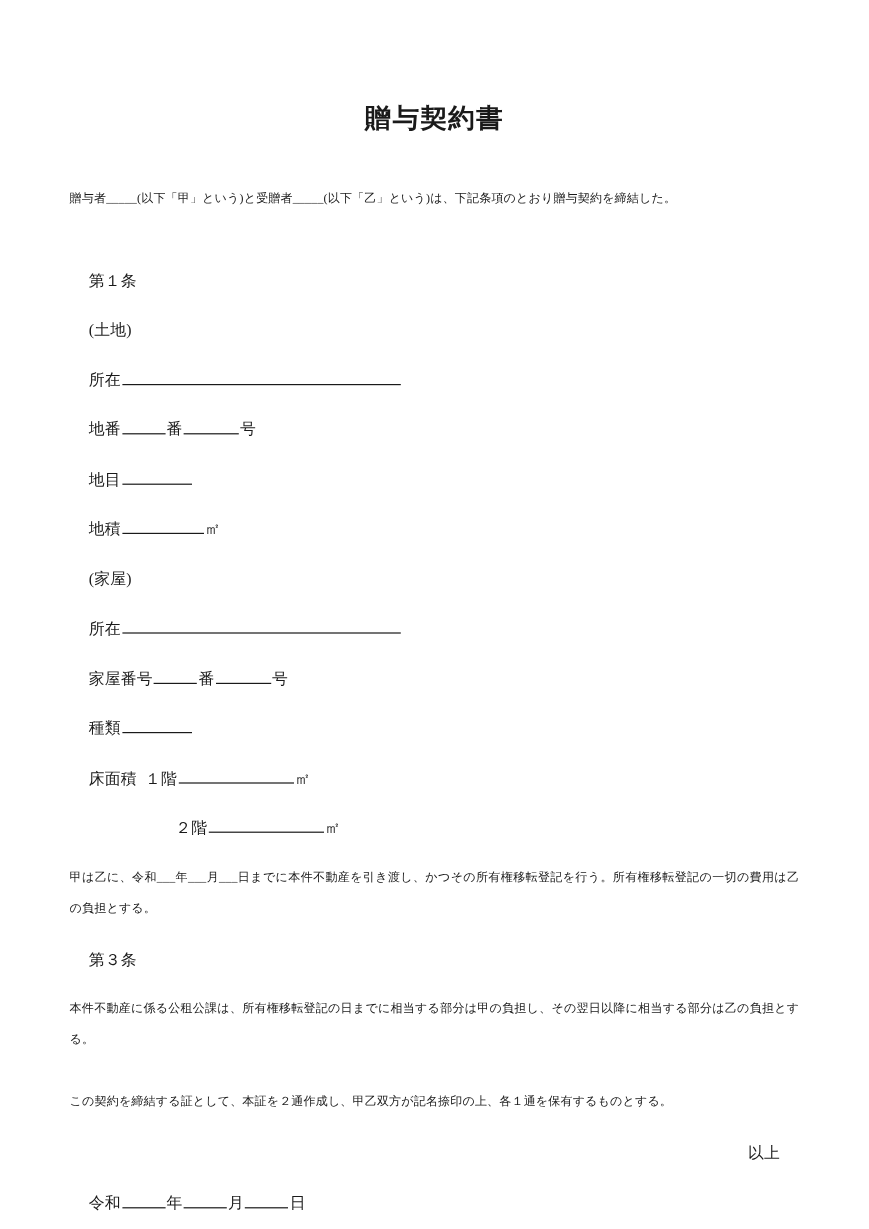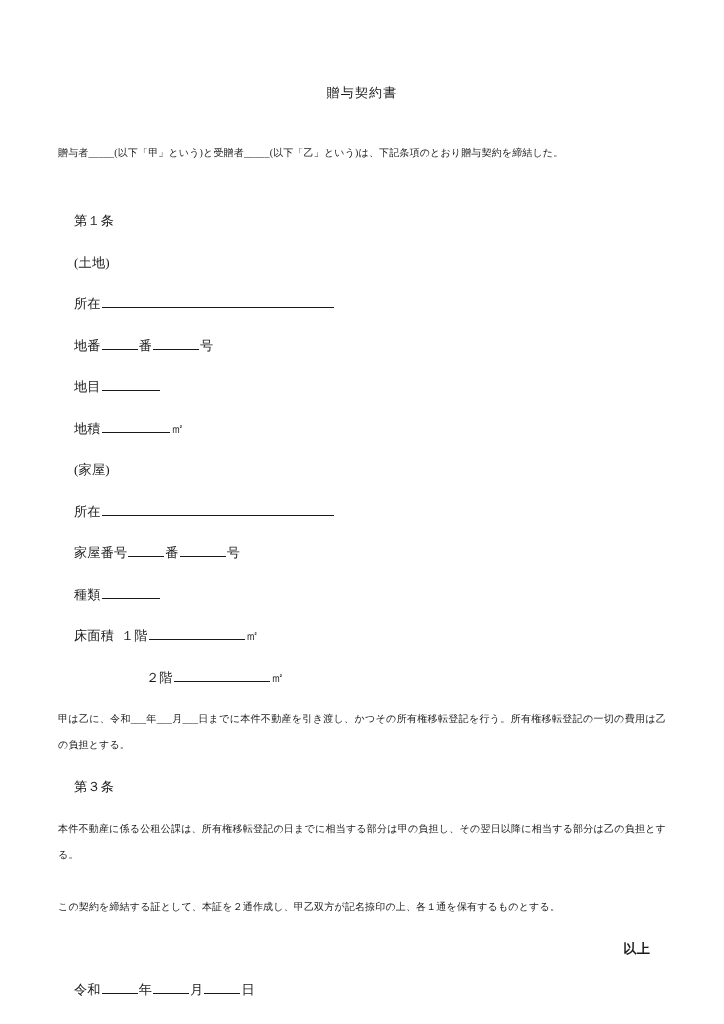--- a/index.html
+++ b/index.html
@@ -25,22 +25,22 @@
     padding: 0;
   }
   .content {
     position: absolute;
     left: 58px;
     top: 84px;
     width: 608px;
   }
   .doc-title {
     text-align: center;
-    font-size: 13px;
-    font-weight: normal;
+    font-size: 22px;
+    font-weight: bold;
     letter-spacing: 1.2px;
     margin: 0 0 38px 0;
     line-height: 1.4;
   }
   .para {
     font-size: 10px;
     line-height: 26px;
     margin: 0;
     text-align: justify;
     text-justify: inter-ideograph;
@@ -70,21 +70,21 @@
   .b-xl  { width: 130px; }
   .b-addr{ width: 232px; }
   .b-sig-addr { width: 282px; }
   .b-sig-name { width: 332px; }
   .sq {
     font-size: 13.2px;
   }
   .indent-1 { padding-left: 30px; }
   .indent-2 { padding-left: 72px; }
   .indent-3 { padding-left: 100px; }
-  .right { text-align: right; font-weight: bold; }
+  .right { text-align: right; }
 </style>
 </head>
 <body>
 
 <div class="page">
   <div class="content">
 
     <h1 class="doc-title">贈与契約書</h1>
 
     <p class="para">贈与者_____(以下「甲」という)と受贈者_____(以下「乙」という)は、下記条項のとおり贈与契約を締結した。</p>

